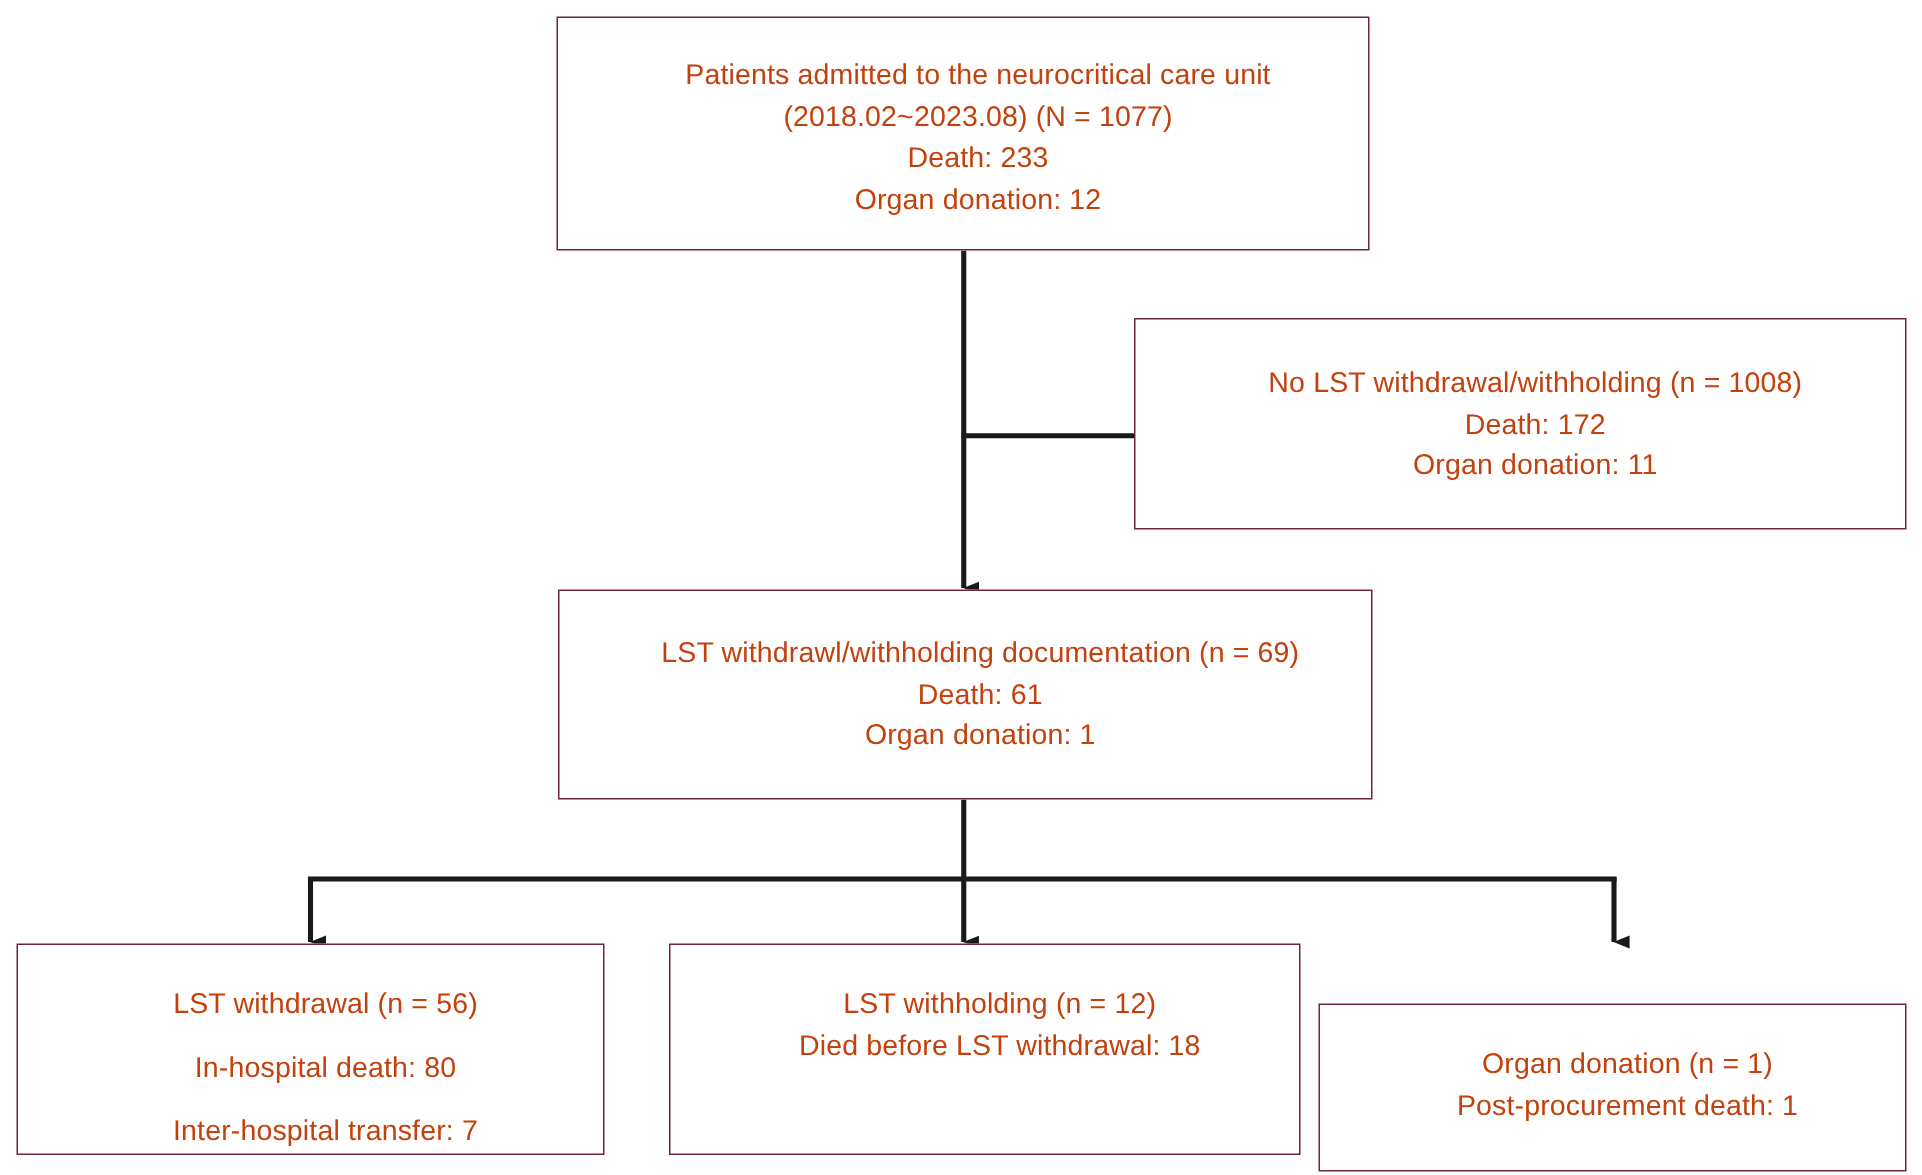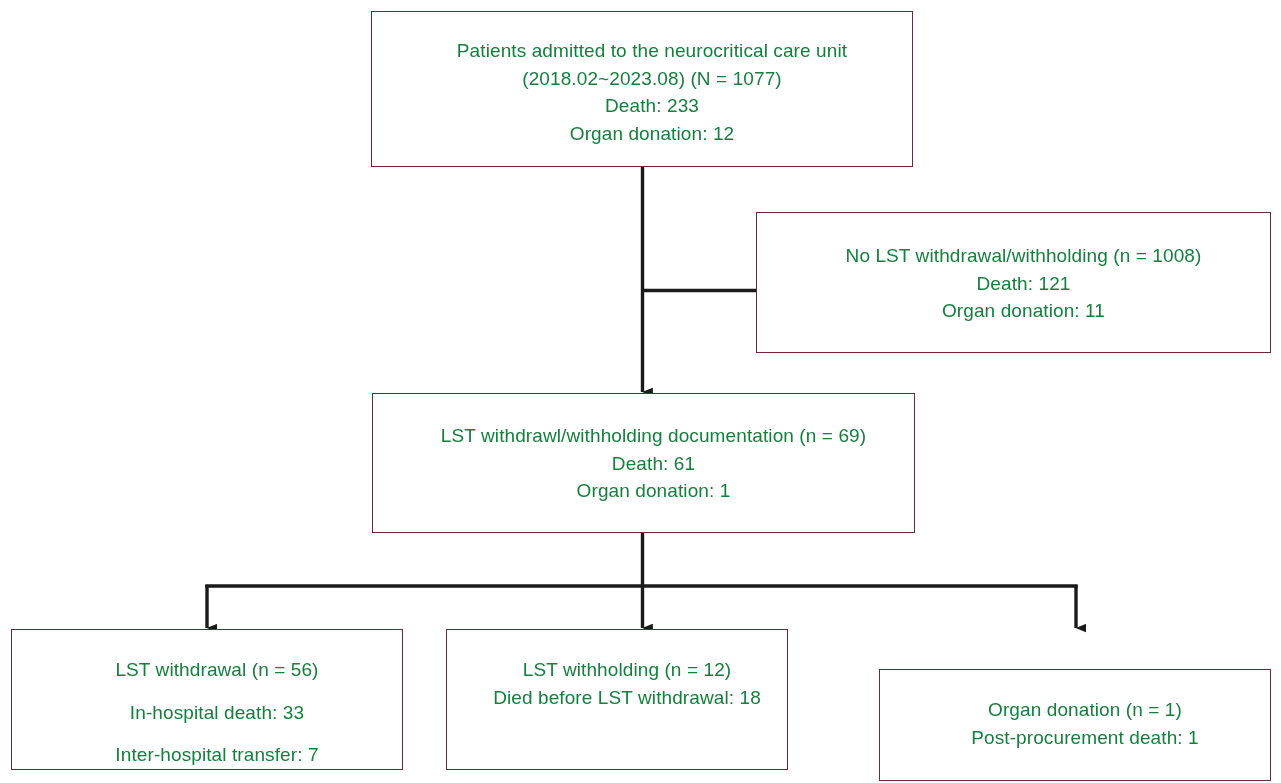--- a/index.html
+++ b/index.html
@@ -30,37 +30,37 @@
   .node {
     position: absolute;
     box-sizing: border-box;
     border: 1.6px solid #6e2639;
     background: #ffffff;
     display: flex;
     flex-direction: column;
     align-items: center;
     justify-content: flex-start;
     text-align: center;
-    color: #15803d;
+    color: #c2410c;
     font-size: 19px;
     line-height: 1.46;
     letter-spacing: 0.1px;
     z-index: 2;
     padding-left: 20px;
   }
   .node .line {
     display: block;
     white-space: pre;
   }
   
   #node-admitted   { left: 371px;  top: 11px;  width: 542px; height: 156px; padding-top: 25px; }
   #node-no-lst     { left: 756px;  top: 212px; width: 515px; height: 141px; padding-top: 29px; }
   #node-doc        { left: 372px;  top: 393px; width: 543px; height: 140px; padding-top: 28px; }
   #node-withdrawal { left: 11px;   top: 629px; width: 392px; height: 141px; padding-top: 26px; justify-content: space-between; }
-  #node-withholding{ left: 446px;  top: 629px; width: 342px; height: 141px; padding-top: 26px; }
+  #node-withholding{ left: 446px;  top: 629px; width: 421px; height: 141px; padding-top: 26px; }
   #node-donation   { left: 879px;  top: 629px; width: 392px; height: 112px; padding-top: 26px; margin-top: 40px; }
 </style>
 </head>
 <body>
 
 <div id="canvas">
 
   <svg id="connectors" viewBox="0 0 1281 783" width="1281" height="783" aria-hidden="true">
     <defs>
       <marker id="arrowhead" markerWidth="9" markerHeight="11" refX="4.5" refY="10.4" orient="auto" markerUnits="userSpaceOnUse">
@@ -95,33 +95,33 @@
 
   <div class="node" id="node-admitted">
     <span class="line">Patients admitted to the neurocritical care unit</span>
     <span class="line">(2018.02~2023.08) (N = 1077)</span>
     <span class="line">Death: 233</span>
     <span class="line">Organ donation: 12</span>
   </div>
 
   <div class="node" id="node-no-lst">
     <span class="line">No LST withdrawal/withholding (n = 1008)</span>
-    <span class="line">Death: 121</span>
+    <span class="line">Death: 172</span>
     <span class="line">Organ donation: 11</span>
   </div>
 
   <div class="node" id="node-doc">
     <span class="line">LST withdrawl/withholding documentation (n = 69)</span>
     <span class="line">Death: 61</span>
     <span class="line">Organ donation: 1</span>
   </div>
 
   <div class="node" id="node-withdrawal">
     <span class="line">LST withdrawal (n = 56)</span>
-    <span class="line">In-hospital death: 33</span>
+    <span class="line">In-hospital death: 80</span>
     <span class="line">Inter-hospital transfer: 7</span>
   </div>
 
   <div class="node" id="node-withholding">
     <span class="line">LST withholding (n = 12)</span>
     <span class="line">Died before LST withdrawal: 18</span>
   </div>
 
   <div class="node" id="node-donation">
     <span class="line">Organ donation (n = 1)</span>

